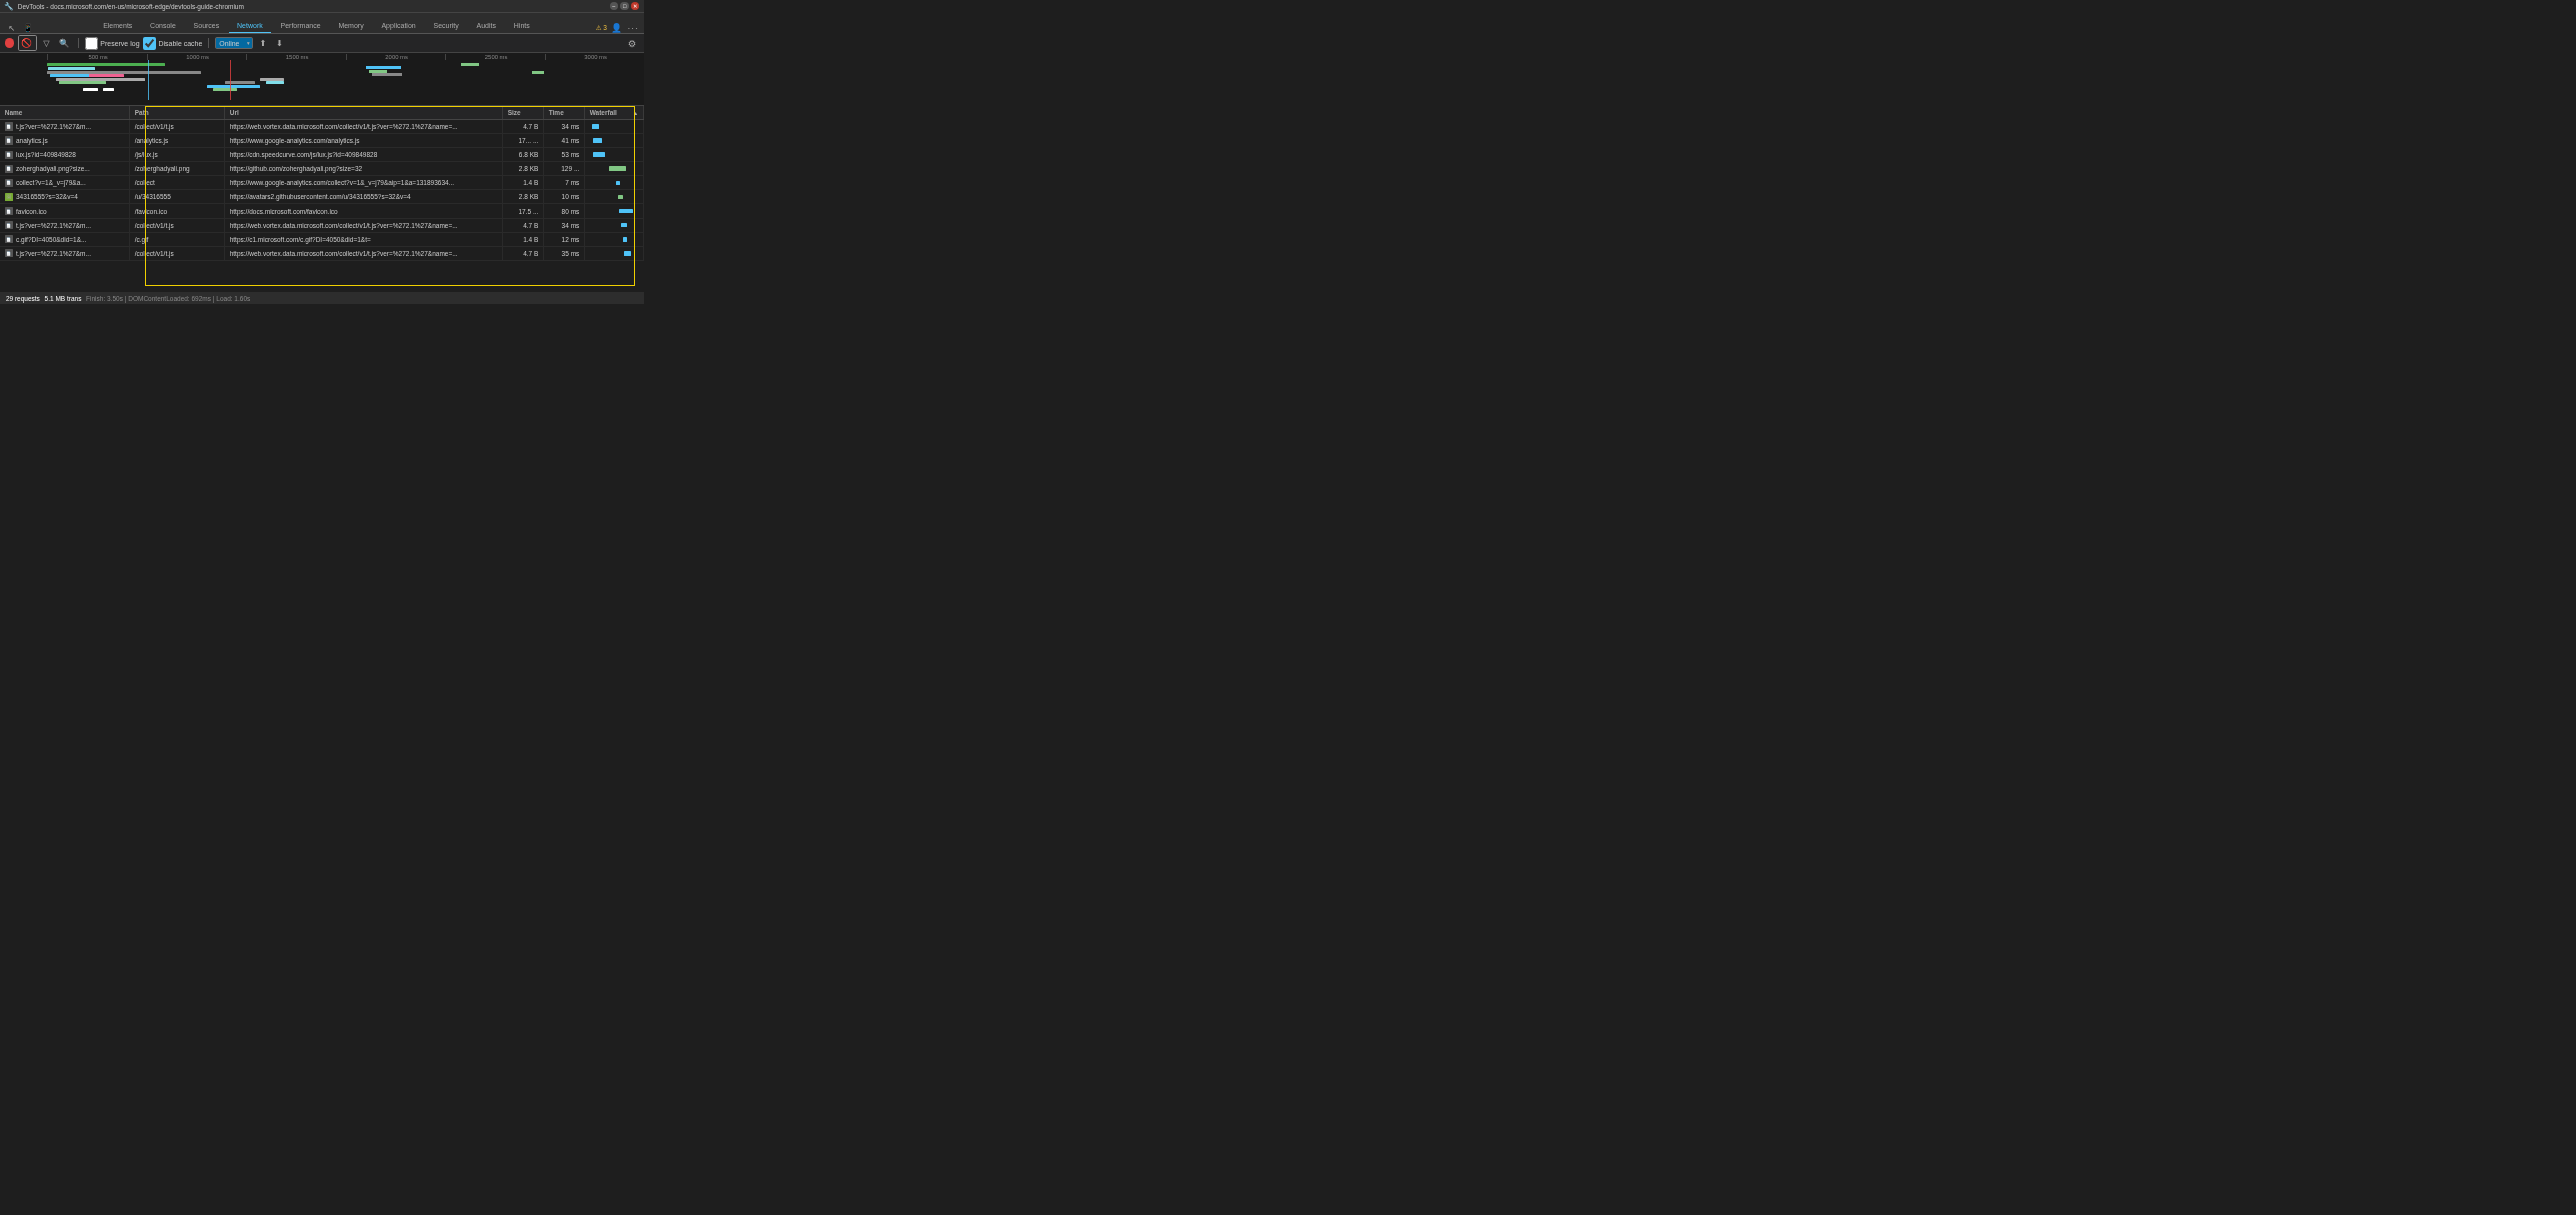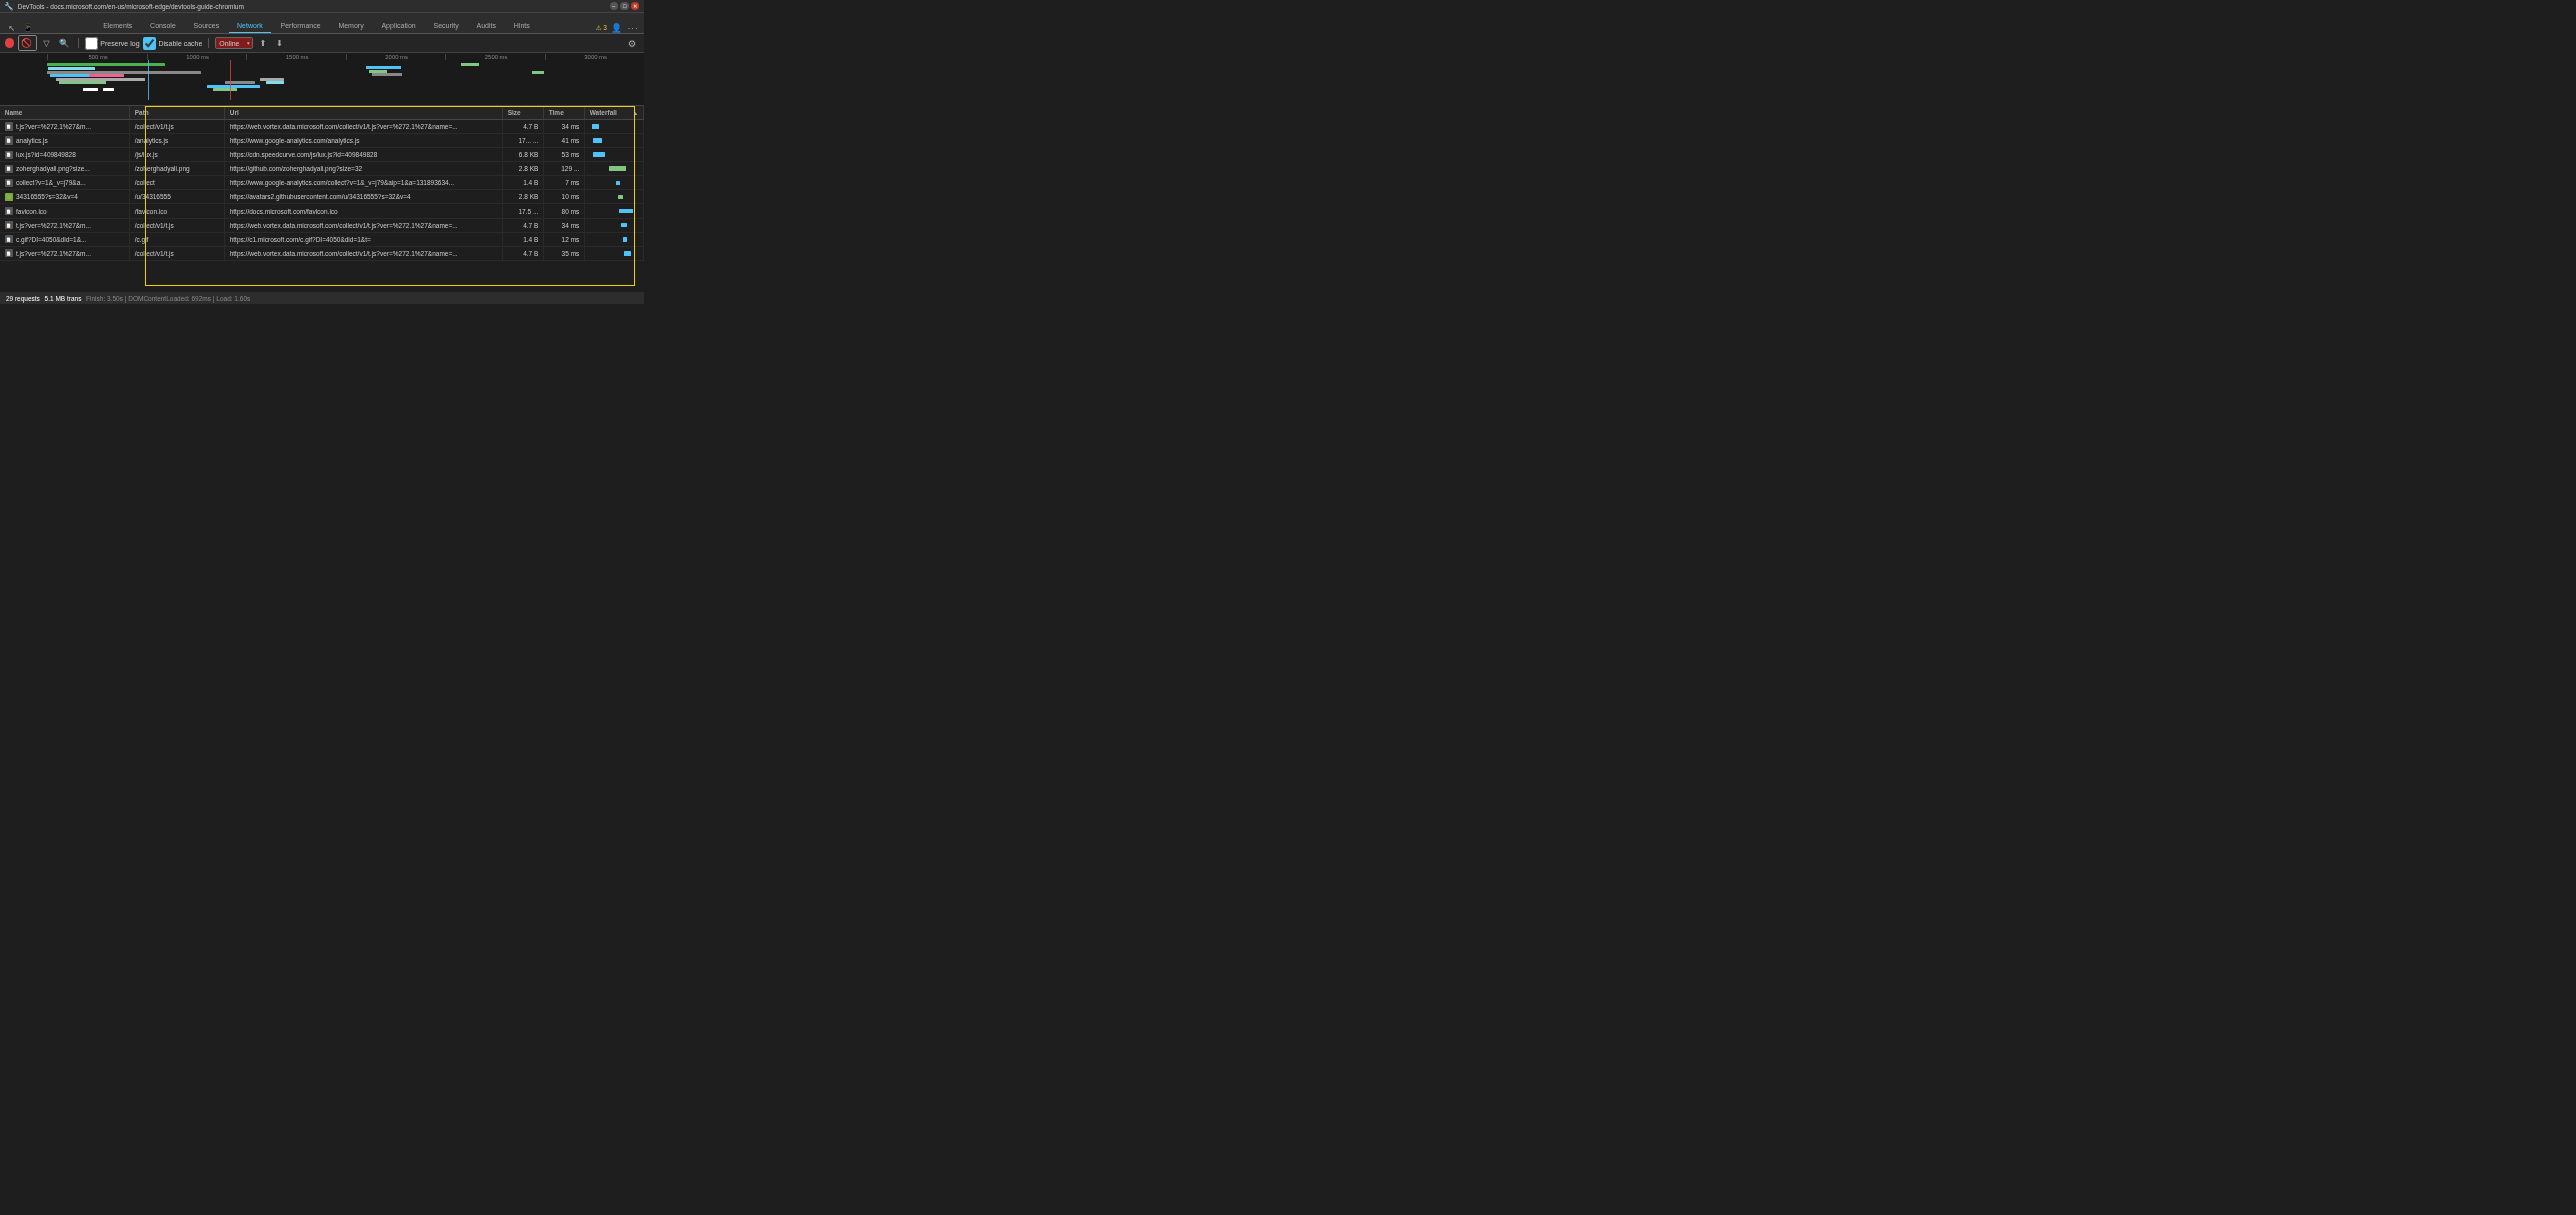--- a/index.html
+++ b/index.html
@@ -118,21 +118,21 @@
     }
     .checkbox-label input {
       accent-color: #4fc3f7;
     }
     .toolbar-separator {
       width: 0.6px; height: 10.6px;
       background: #555;
       margin: 0 2.4px;
     }
     .online-select {
-      background: #7f1d1d;
+      background: #0369a1;
       border: 0.6px solid #666;
       color: #ccc;
       padding: 1.2px 11.8px 1.2px 3.5px;
       border-radius: 1.8px;
       font-size: 7px;
       appearance: none;
       -webkit-appearance: none;
       cursor: pointer;
     }
     .select-wrapper {

